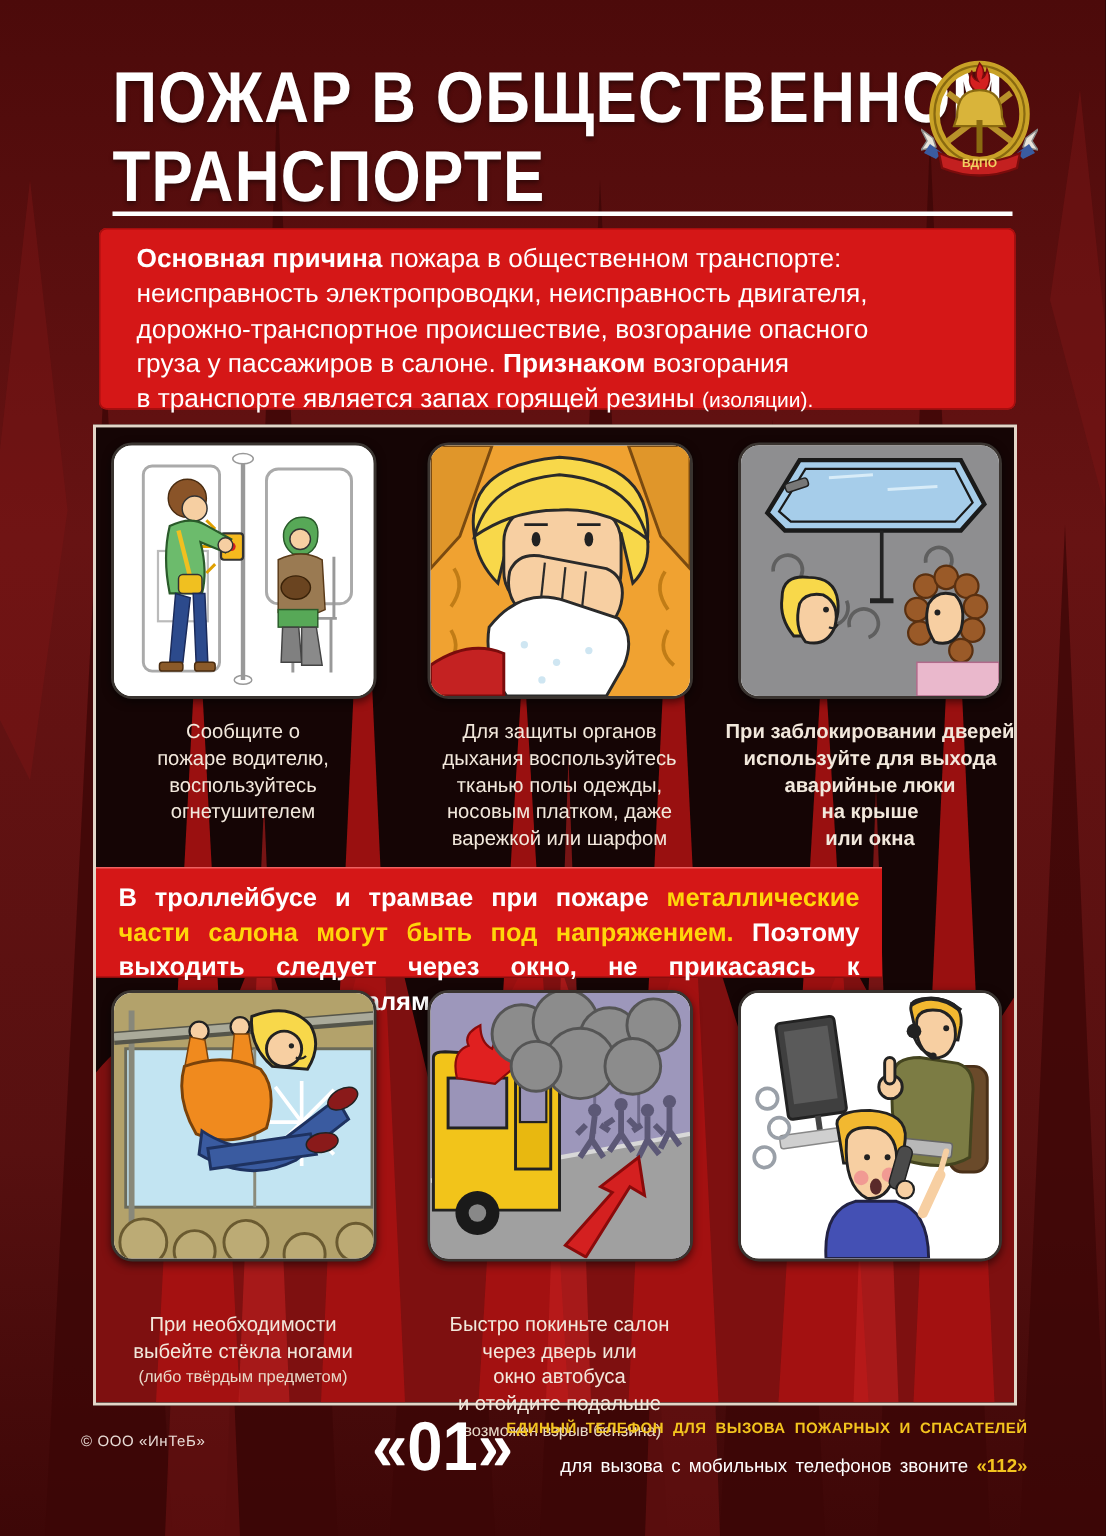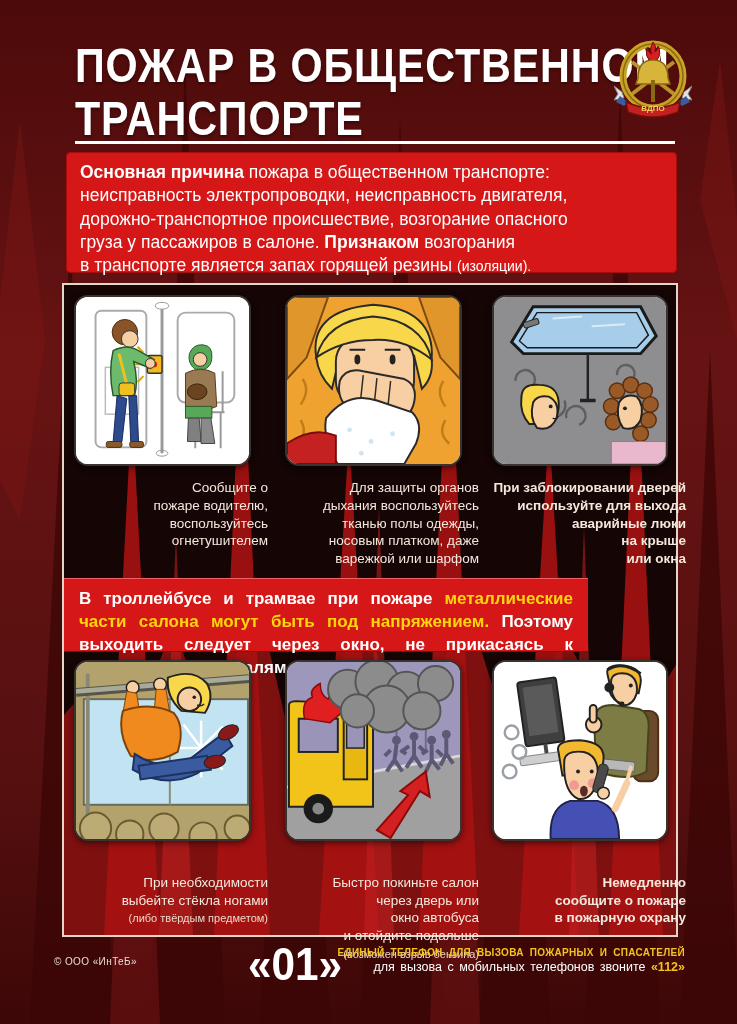--- a/index.html
+++ b/index.html
@@ -18,21 +18,21 @@
     z-index:3;text-shadow:0 2px 3px rgba(0,0,0,.4);
   }
   .title-l1{top:42px;}
   .title-l2{top:95px;}
   .title-rule{position:absolute;left:75px;top:141px;width:600px;height:3px;background:#fff;z-index:3;}
   .emblem{position:absolute;left:614px;top:36px;width:78px;height:84px;z-index:3;}
   
   .intro{
     position:absolute;left:66px;top:152px;width:611px;height:121px;
     background:#d51717;border-radius:5px;color:#fff;z-index:3;
-    padding:9px 14px;font-size:17.5px;line-height:1.33;
+    padding:9px 25px;font-size:17.5px;line-height:1.33;
     white-space:pre-line;box-shadow:inset 0 0 0 1px #a60e0e;
   }
   .seg-b{font-weight:700;}
   .seg-s{font-size:14px;margin-top:28px;}
   .seg-y{color:#ffd60a;font-weight:700;}
   
   .panel{
     position:absolute;left:62px;top:283px;width:616px;height:654px;
     border:2px solid #e3d6c8;background:#150505;z-index:1;overflow:hidden;
   }
@@ -43,21 +43,21 @@
     overflow:hidden;background:#fff;box-shadow:0 2px 6px rgba(0,0,0,.55);
   }
   .card svg{width:100%;height:100%;display:block;}
   .r1{top:295px;height:171px;}
   .r2{top:660px;height:181px;}
   .c1{left:74px;width:177px;}
   .c2{left:285px;width:177px;}
   .c3{left:492px;width:176px;}
   
   .cap{
-    position:absolute;width:212px;z-index:2;color:#f2e8dc;text-align:right;
+    position:absolute;width:212px;z-index:2;color:#f2e8dc;text-align:center;
     font-size:13.5px;line-height:1.32;white-space:pre-line;
   }
   .capr1{top:479px;}
   .capr2{top:856px;}
   .capc1{left:56px;}
   .capc2{left:267px;}
   .capc3{left:474px;font-weight:bold;}
   .cap .note{display:block;font-size:11px;color:#e8d9c8;margin-top:2px;white-space:pre-line;}
   
   .warning{
@@ -71,21 +71,21 @@
     position:absolute;left:54px;top:956px;z-index:3;
     color:#e9dcd6;font-size:10px;letter-spacing:.4px;
   }
   .phone{
     position:absolute;left:225px;top:941px;width:140px;z-index:3;text-align:center;
     color:#fff;font-size:46px;font-weight:700;line-height:1;
     transform:scaleX(.92);transform-origin:center;
   }
   .footer-right{position:absolute;right:52px;top:947px;z-index:3;text-align:right;}
   .footer-line1{color:#f3c41e;font-weight:700;font-size:10px;letter-spacing:.3px;word-spacing:3px;}
-  .footer-line2{color:#fff;font-size:12.5px;margin-top:2px;word-spacing:2px;}
+  .footer-line2{color:#fff;font-size:12.5px;margin-top:12px;word-spacing:2px;}
   .footer-line2 .num{color:#f3c41e;font-weight:700;}
 </style>
 </head>
 <body>
 
 <div class="page">
 
   <svg class="bg" width="737" height="1024" viewBox="0 0 737 1024">
     <defs>
       <linearGradient id="bgGrad" x1="0" y1="0" x2="0" y2="1">
@@ -421,25 +421,20 @@
 через дверь или
 окно автобуса
 и отойдите подальше</span>
     <span class="note">(возможен взрыв бензина)</span>
   </div>
   <div class="cap capr2 capc1">
     <span>При необходимости
 выбейте стёкла ногами</span>
     <span class="note">(либо твёрдым предметом)</span>
   </div>
-  <div class="cap capr2 capc3">
-    <span>Немедленно
-сообщите о пожаре
-в пожарную охрану</span>
-  </div>
 
   <div class="copyright">© ООО «ИнТеБ»</div>
   <div class="phone">«01»</div>
   <div class="footer-right">
     <div class="footer-line1">ЕДИНЫЙ ТЕЛЕФОН ДЛЯ ВЫЗОВА ПОЖАРНЫХ И СПАСАТЕЛЕЙ</div>
     <div class="footer-line2">
       <span>для вызова с мобильных телефонов звоните </span><span class="num">«112»</span>
     </div>
   </div>
 

